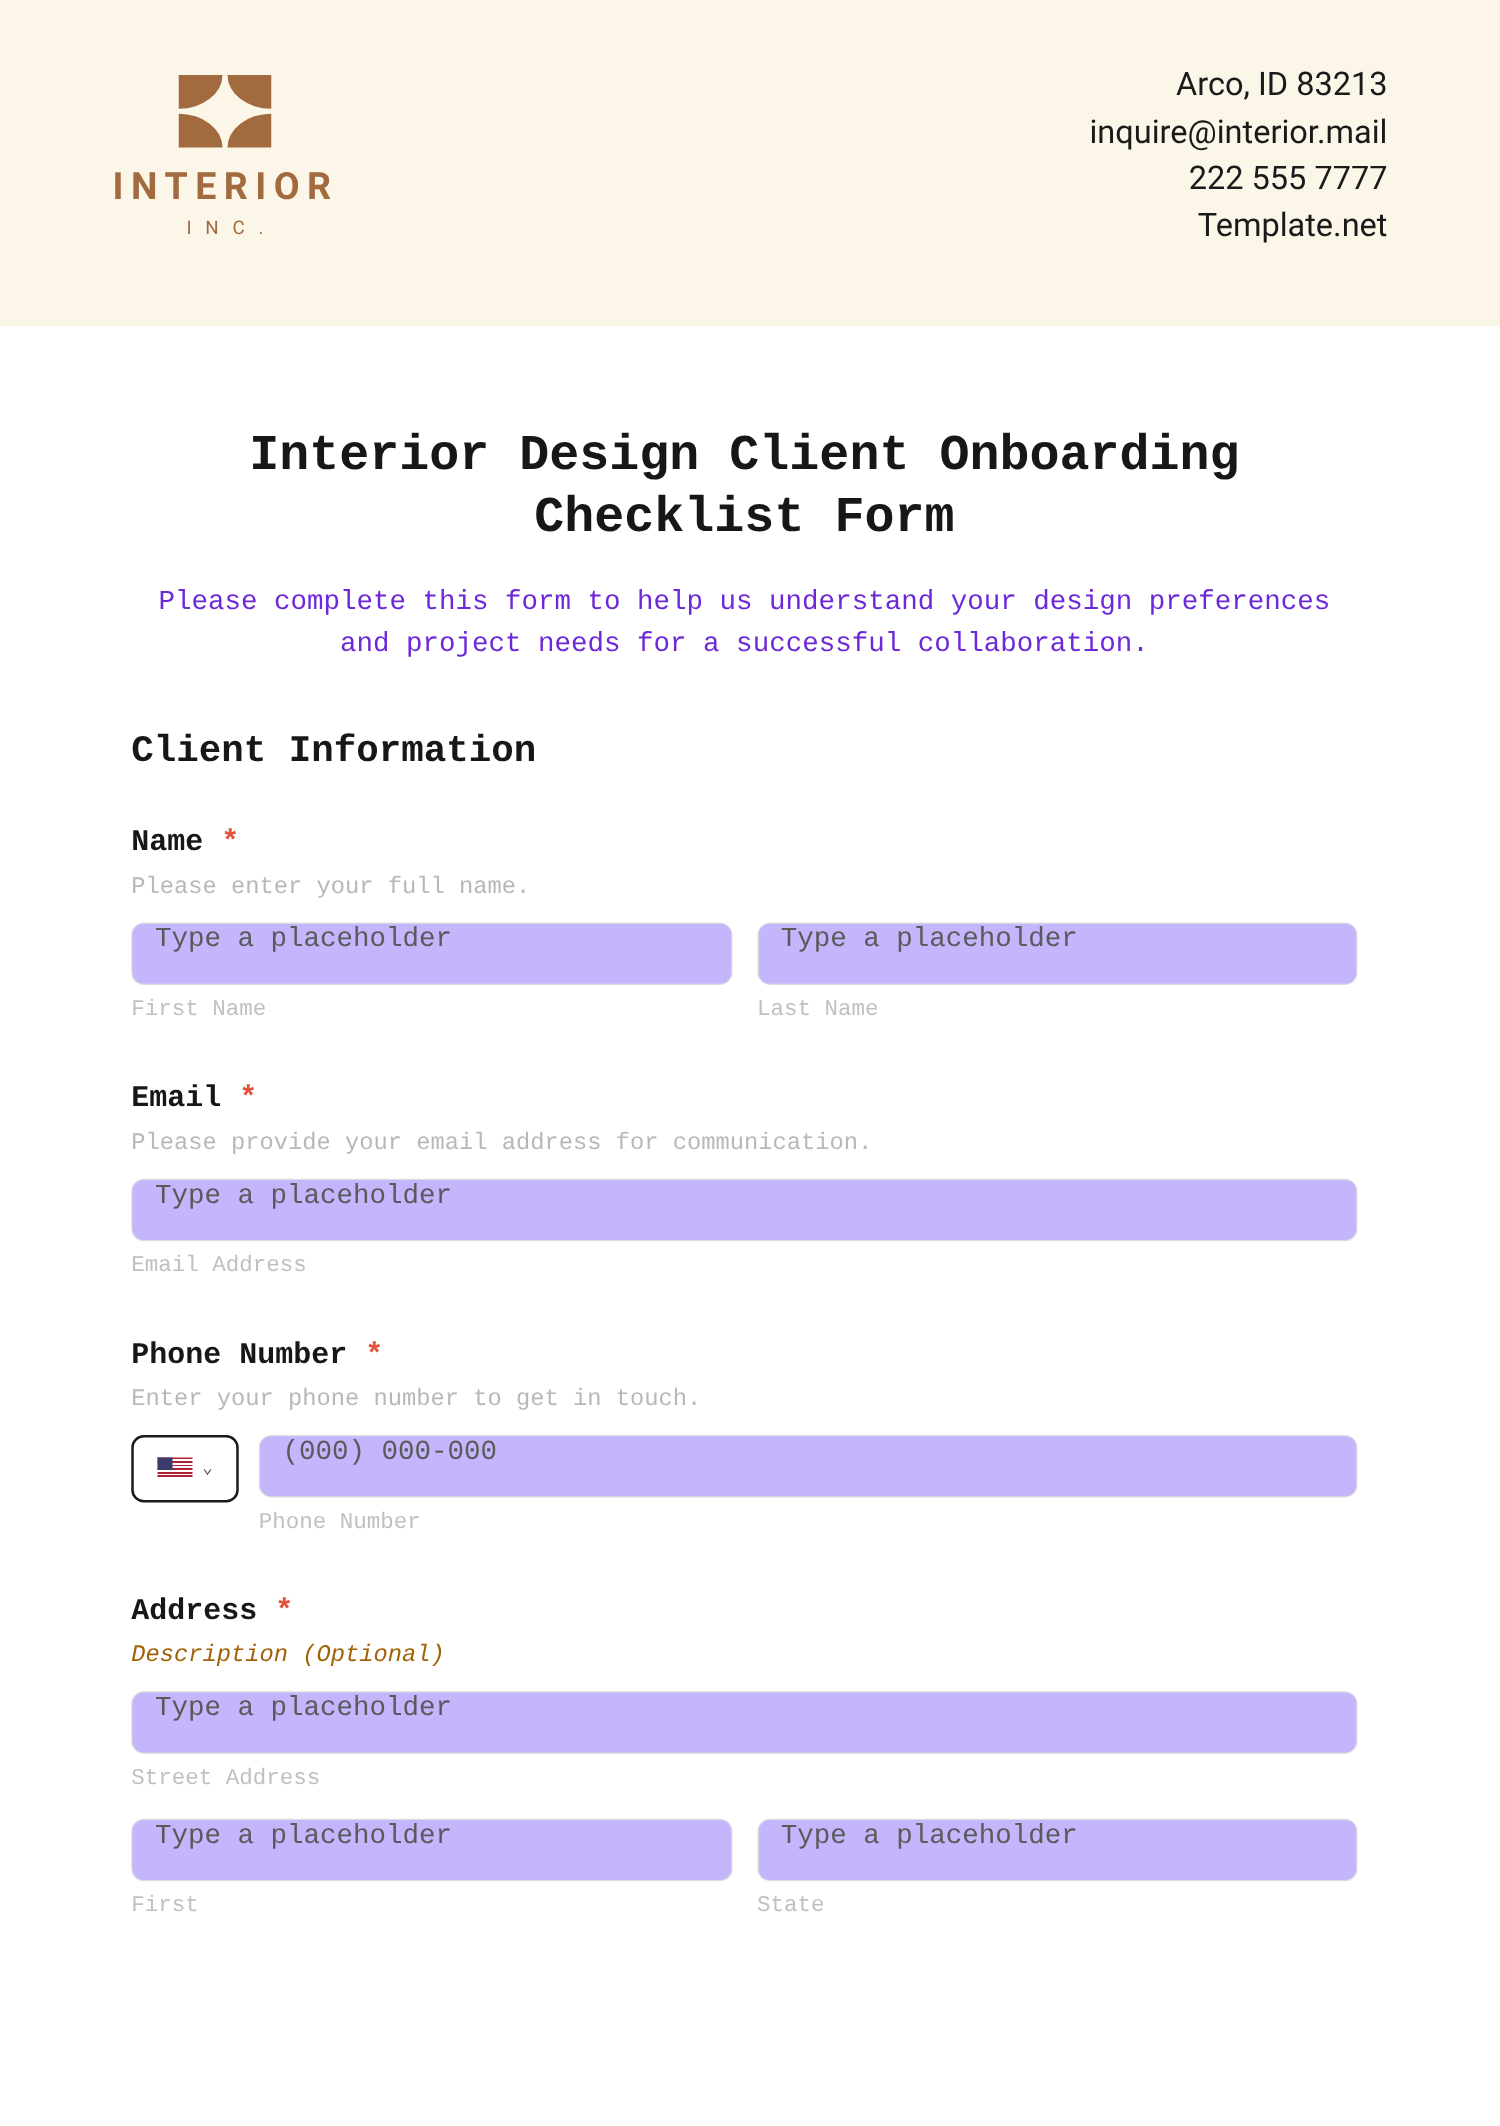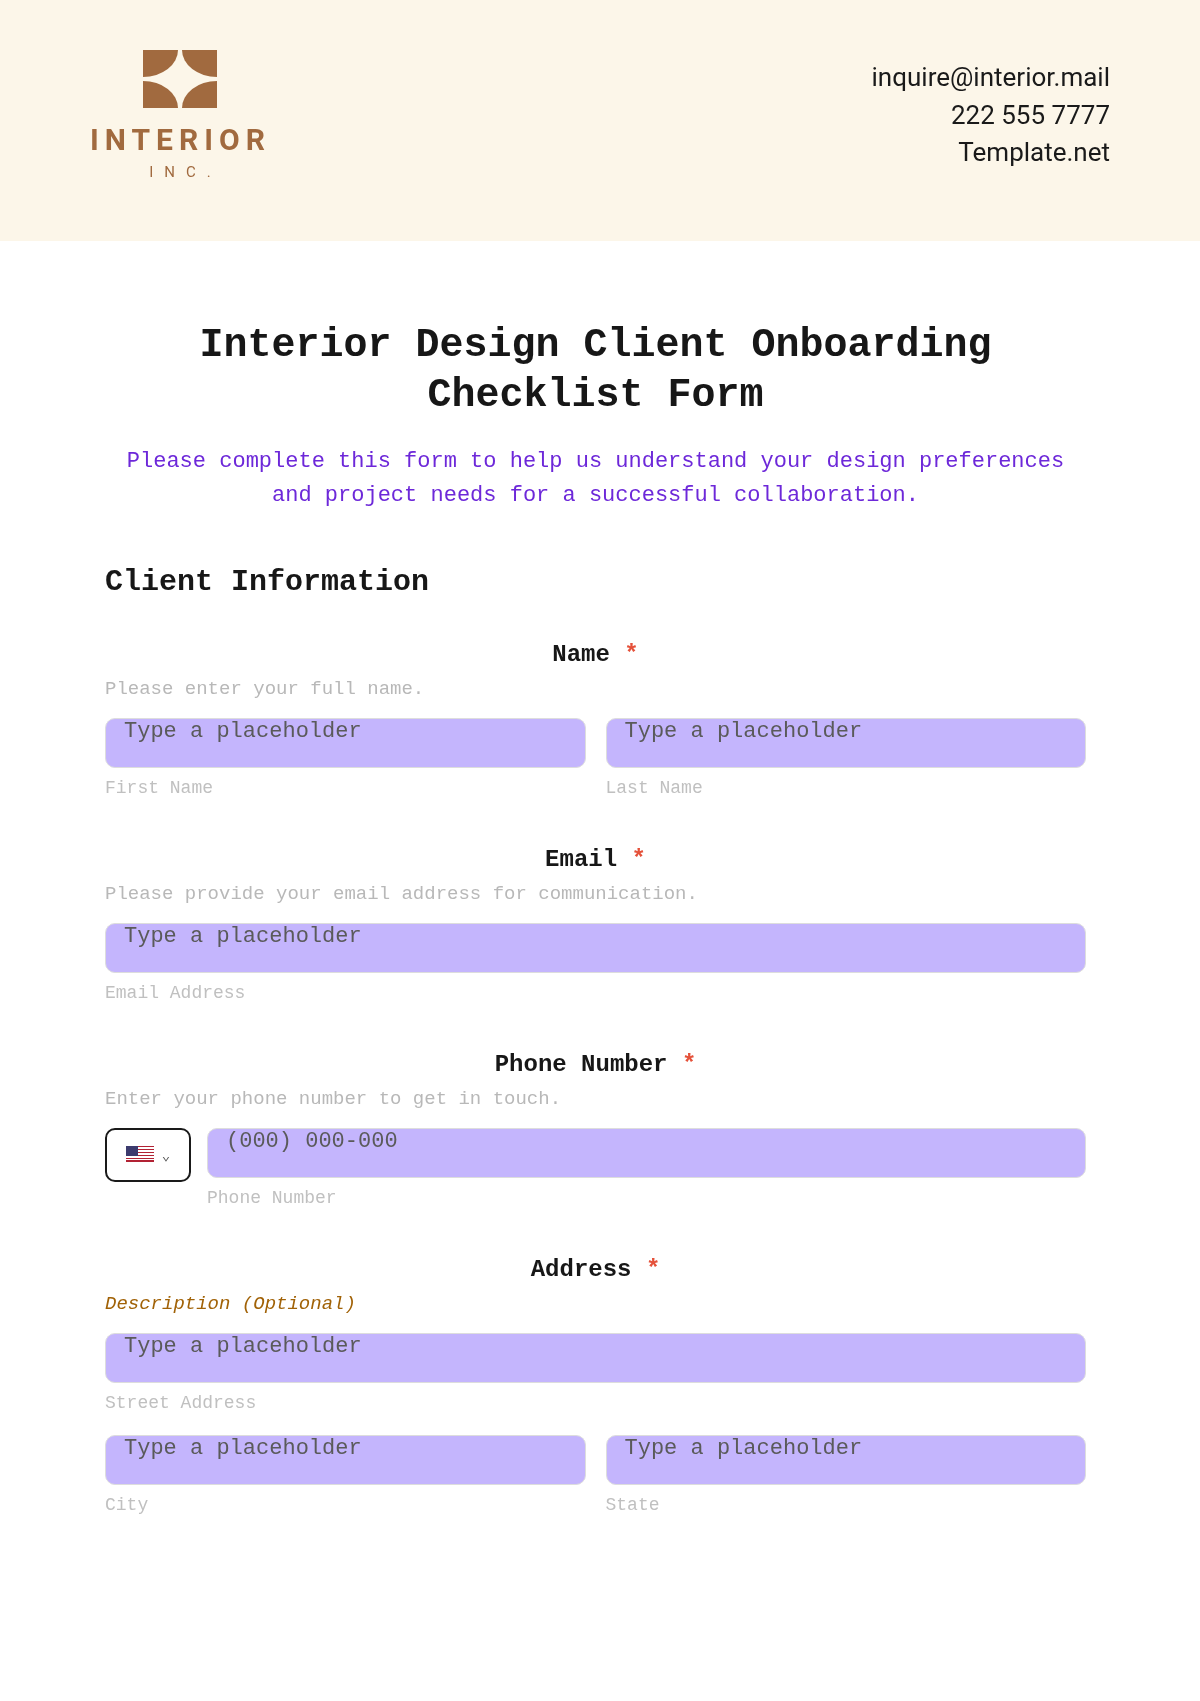--- a/index.html
+++ b/index.html
@@ -13,21 +13,21 @@
 .logo-mark .petal:nth-child(3){ border-radius: 0 100% 0 0; }
 .logo-mark .petal:nth-child(4){ border-radius: 100% 0 0 0; }
 .logo-word { font-size: 30px; letter-spacing: 6px; color: #a16a3f; font-weight: 700; }
 .logo-sub { font-size: 15px; letter-spacing: 11px; color: #a16a3f; margin-top: 6px; padding-left:10px;}
 .contact-block { text-align: right; color: #1a1a1a; font-size: 26px; line-height: 1.45; }
 .content { padding: 80px 114px 40px 105px; font-family: Liberation Mono, monospace; }
 .form-title { font-size: 40px; font-weight: 700; color: #171717; text-align: center; line-height: 1.25; margin-bottom: 24px; }
 .form-intro { font-size: 22px; color: #6d28d9; text-align: center; line-height: 1.55; margin-bottom: 52px; }
 .section-heading { font-size: 30px; font-weight: 700; color: #171717; margin-bottom: 42px; }
 .field-block { margin-bottom: 48px; }
-.field-label { font-size: 24px; font-weight: 700; color: #171717; margin-bottom: 10px; text-align: center; }
+.field-label { font-size: 24px; font-weight: 700; color: #171717; margin-bottom: 10px; }
 .req { color: #e5513a; }
 .field-help { font-size: 19px; color: #b8b8b8; margin-bottom: 18px; }
 .field-help.italic { font-style: italic; color:#a16207;}
 .row-2 { display: flex; gap: 20px; }
 .col { flex: 1; }
 .text-input { width: 100%; height: 50px; border: 1.5px solid #dddddd; border-radius: 10px; padding: 0 18px; font-size: 22px; color: #171717; background: #c4b5fd; overflow:hidden; white-space:nowrap;}
 .text-input.placeholder { color: #5a5a5a; }
 .sub-label { font-size: 18px; color: #c0c0c0; margin-top: 10px; }
 .phone-row { display: flex; gap: 16px; align-items:flex-start;}
 .flag-select { width: 86px; height: 54px; border: 2px solid #1a1a1a; border-radius: 10px; display: flex; align-items: center; justify-content: center; gap: 8px; background:#fff;}
@@ -44,20 +44,21 @@
     <div class="logo-mark">
       <div class="petal"></div>
         <div class="petal"></div>
         <div class="petal"></div>
         <div class="petal"></div>
     </div>
     <div class="logo-word">INTERIOR</div>
     <div class="logo-sub">INC.</div>
   </div>
   <div class="contact-block">
+    <div>Arco, ID 83213</div>
     <div>inquire@interior.mail</div>
     <div>222 555 7777</div>
     <div>Template.net</div>
   </div>
 </div>
 
 <div class="content">
   <h1 class="form-title">Interior Design Client Onboarding Checklist Form</h1>
   <p class="form-intro">Please complete this form to help us understand your design preferences and project needs for a successful collaboration.</p>
 
@@ -109,21 +110,21 @@
   <div class="field-block">
     <div class="field-label">
       <span>Address</span> <span class="req">*</span>
     </div>
     <div class="field-help italic">Description (Optional)</div>
     <div class="text-input placeholder">Type a placeholder</div>
     <div class="sub-label" style="margin-bottom:22px;">Street Address</div>
     <div class="row-2">
       <div class="col">
         <div class="text-input placeholder">Type a placeholder</div>
-        <div class="sub-label">City</div>
+        <div class="sub-label">First</div>
       </div>
       <div class="col">
         <div class="text-input placeholder">Type a placeholder</div>
         <div class="sub-label">State</div>
       </div>
     </div>
   </div>
 
 </div>
 

